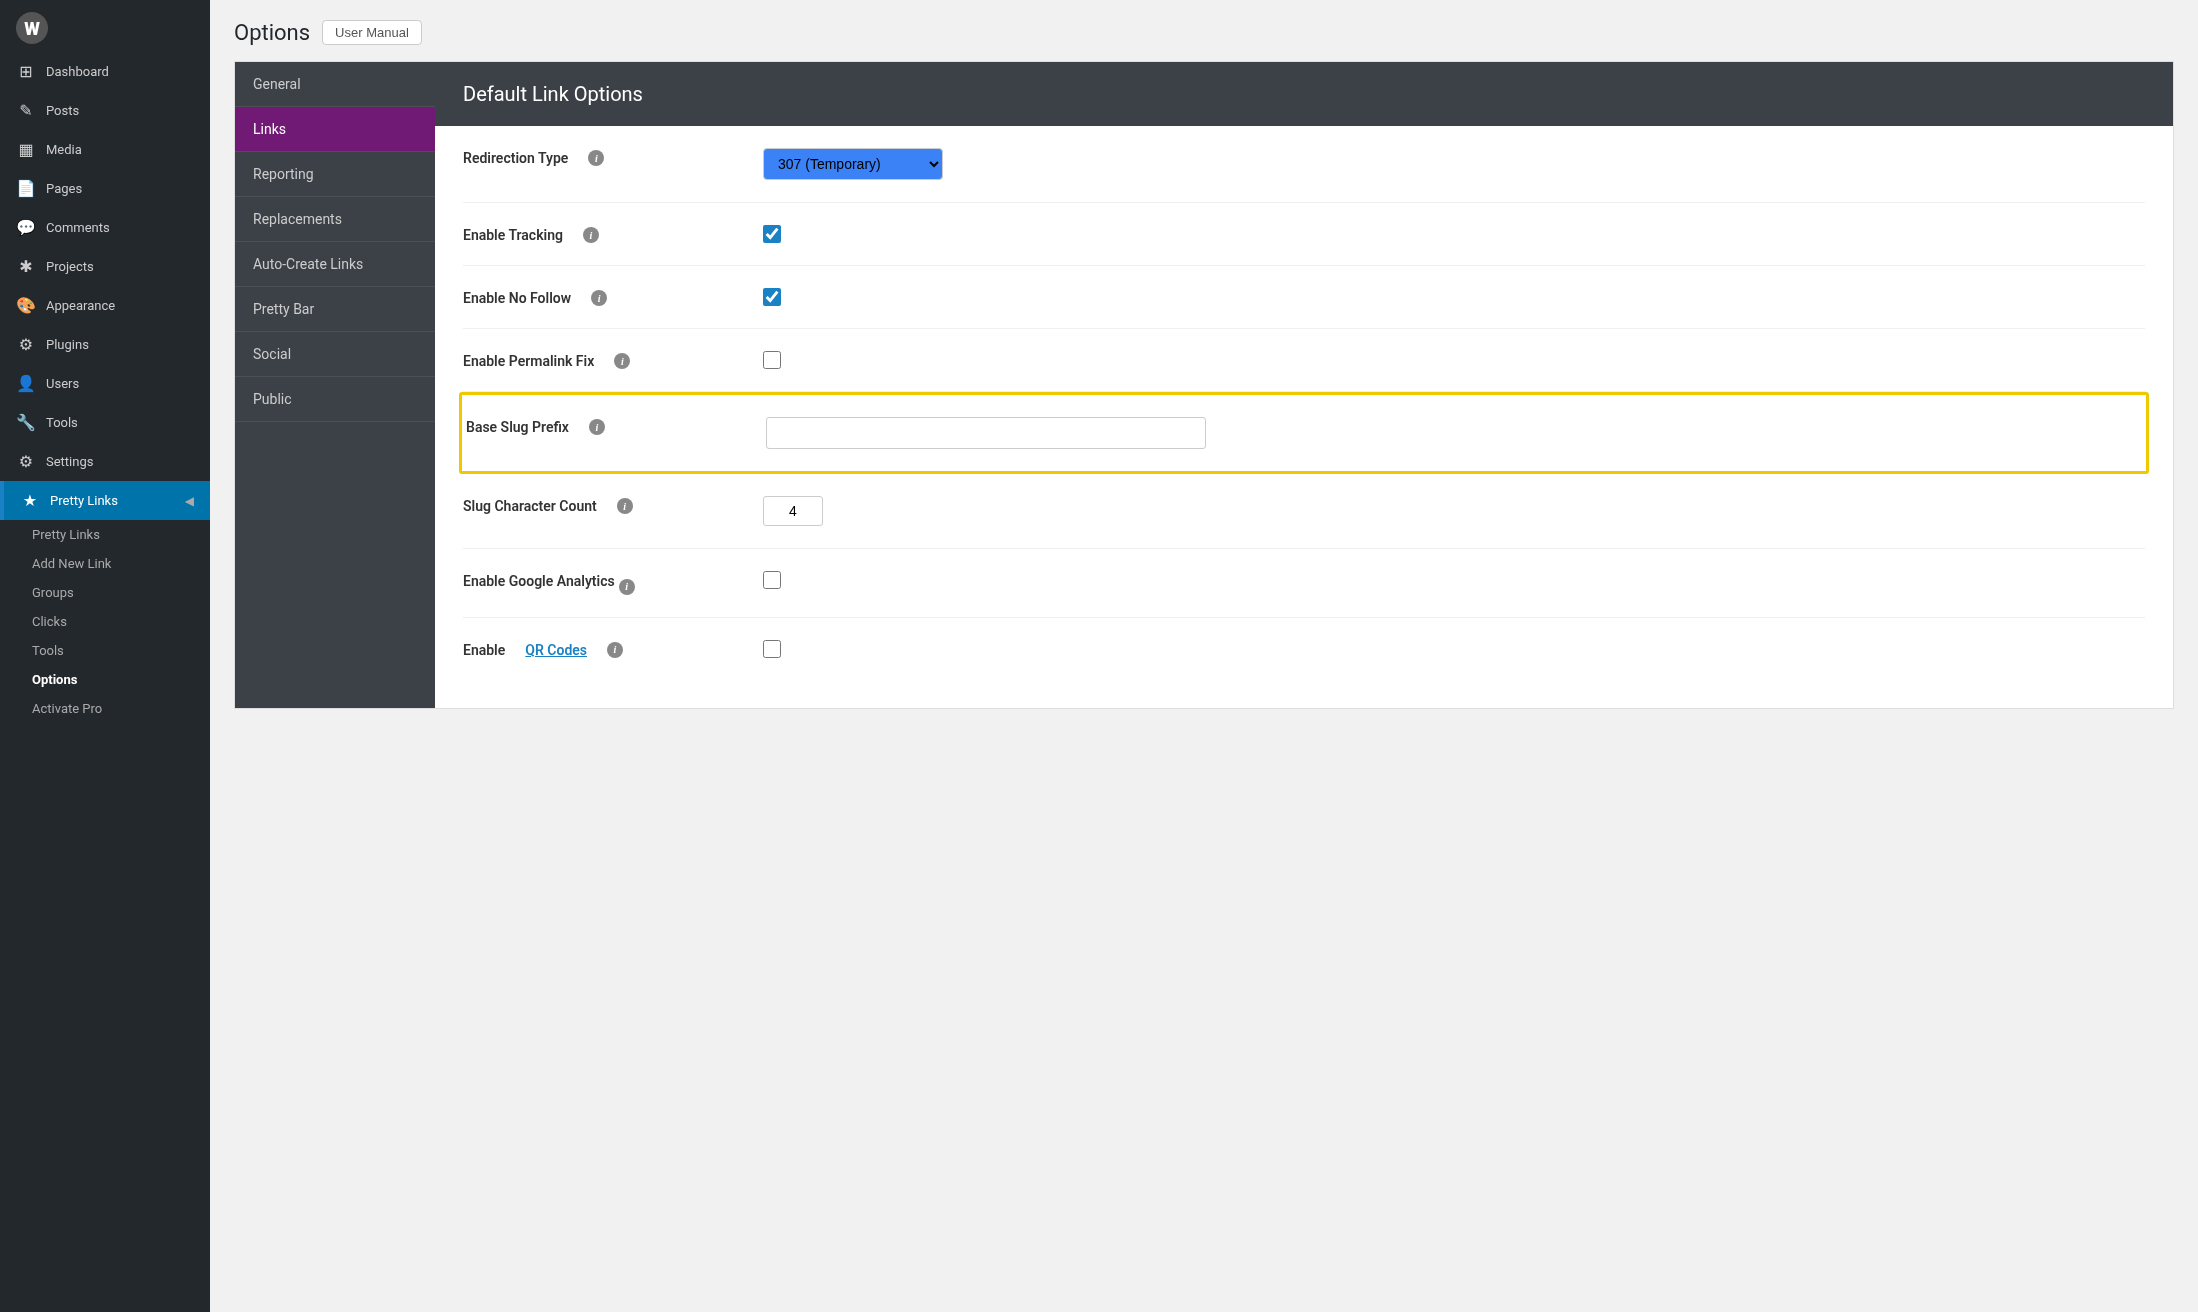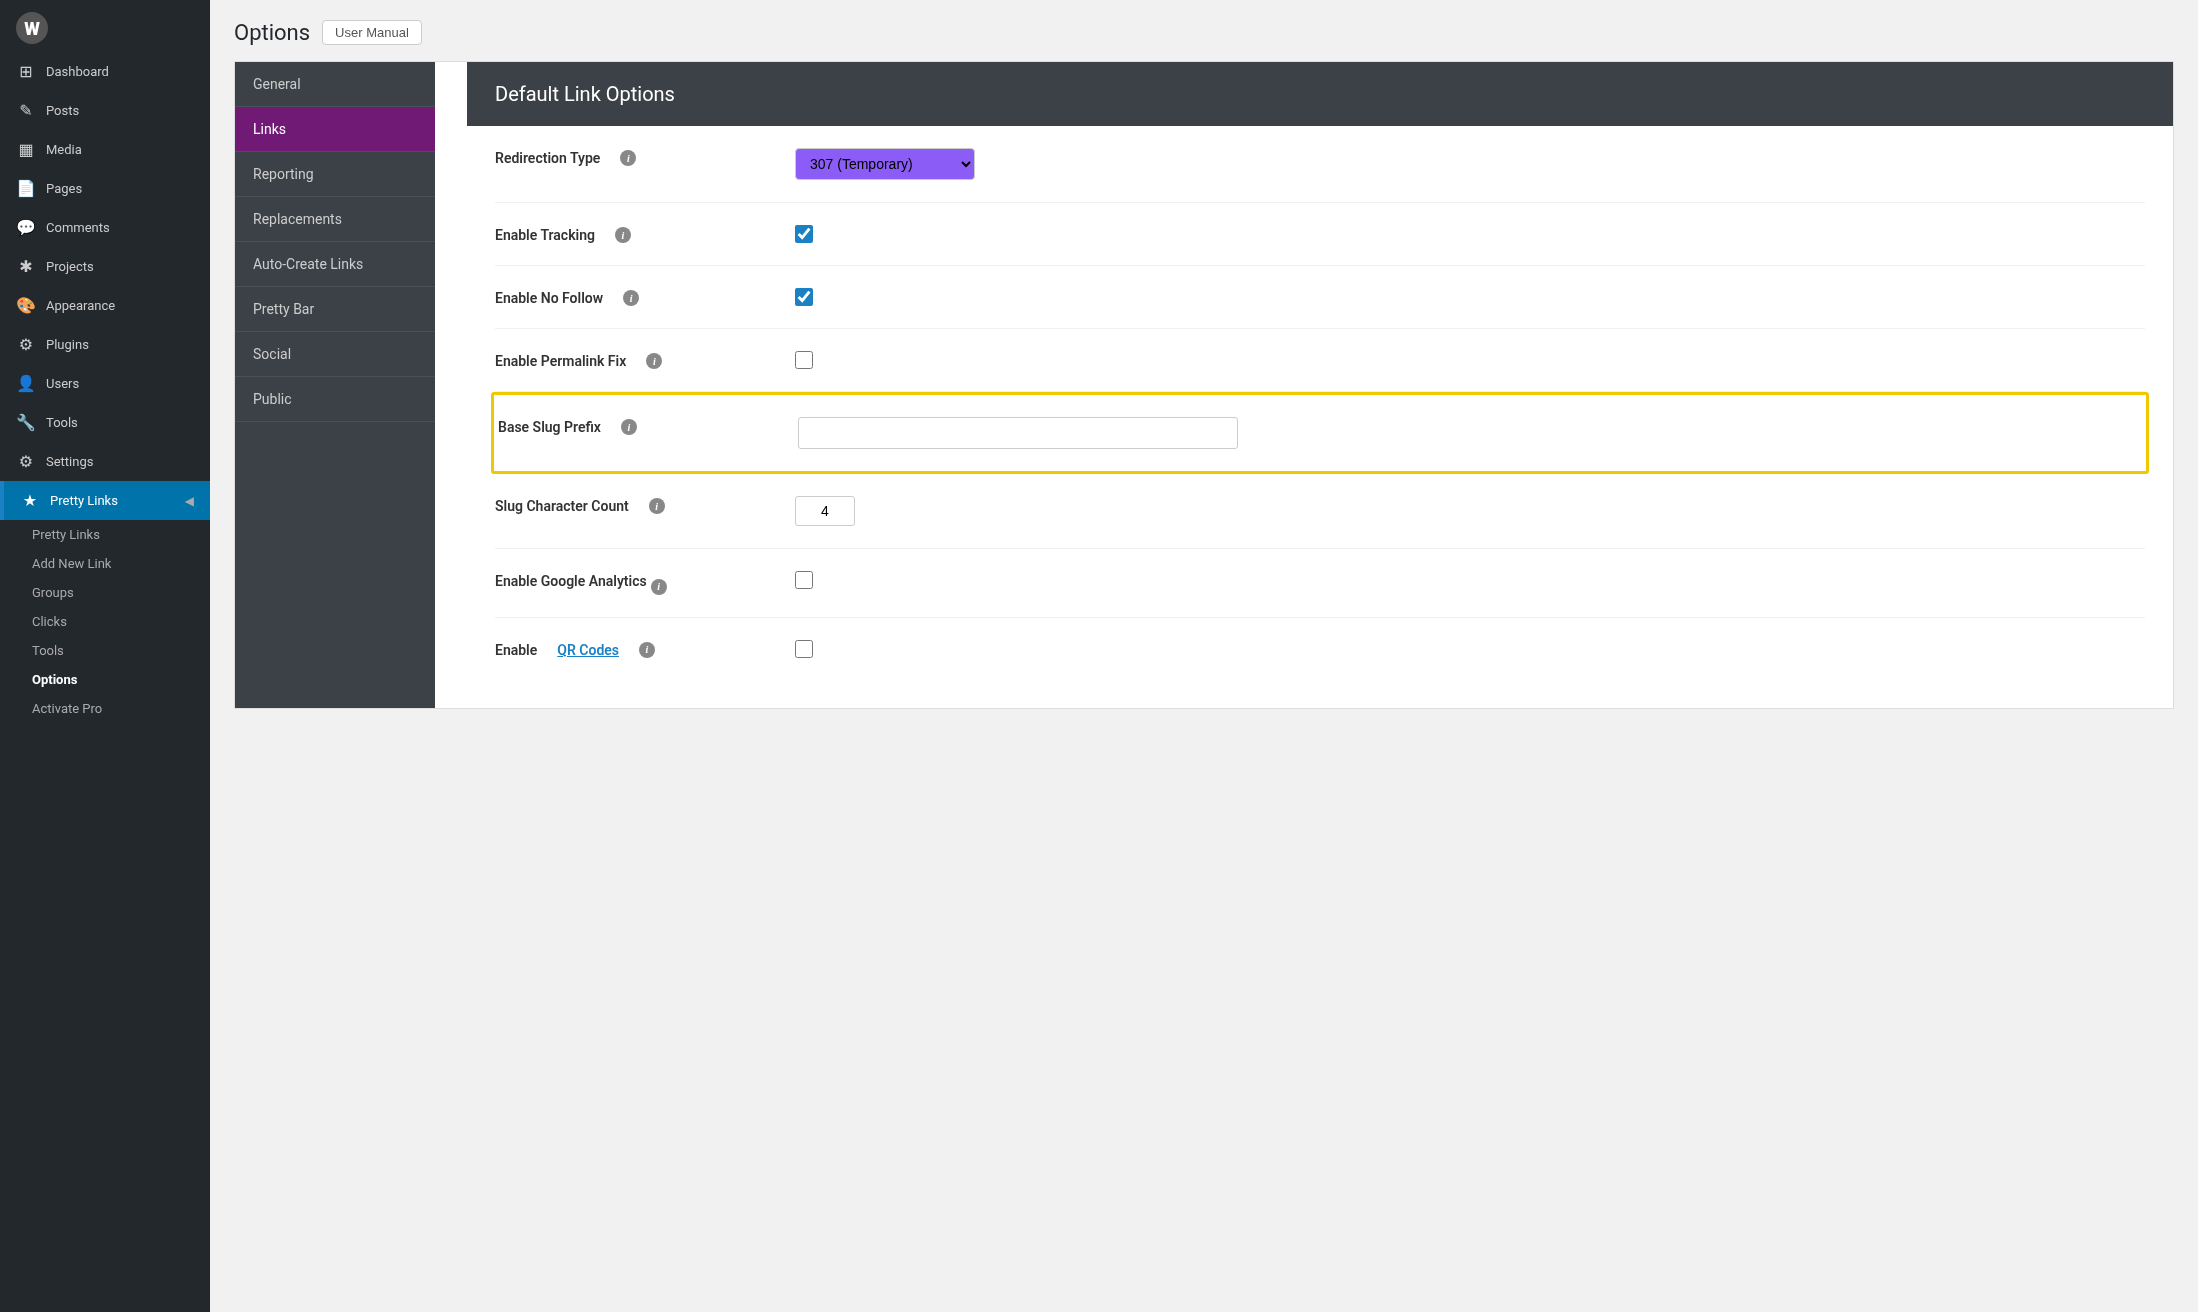--- a/index.html
+++ b/index.html
@@ -88,21 +88,20 @@
       cursor: pointer;
       font-size: 14px;
       border-bottom: 1px solid #4a5058;
     }
     .tab-item.active { background: #701a75; color: #fff; }
 
     
     .tab-content {
       flex: 1;
       background: #fff;
-      padding-left: 32px;
     }
     .tab-content-header {
       background: #3c4147;
       padding: 20px 28px;
       color: #fff;
       font-size: 20px;
       font-weight: 400;
     }
     .tab-content-body {
       padding: 0 28px 28px;
@@ -145,21 +144,21 @@
       font-style: italic;
       font-family: serif;
       cursor: pointer;
       flex-shrink: 0;
     }
 
     select.form-select {
       padding: 6px 28px 6px 10px;
       border: 1px solid #ccc;
       border-radius: 4px;
-      background: #8b5cf6;
+      background: #3b82f6;
       font-size: 14px;
       appearance: auto;
       min-width: 180px;
       cursor: pointer;
     }
 
     .checkbox-input {
       width: 18px; height: 18px;
       accent-color: #1a82c4;
       cursor: pointer;

